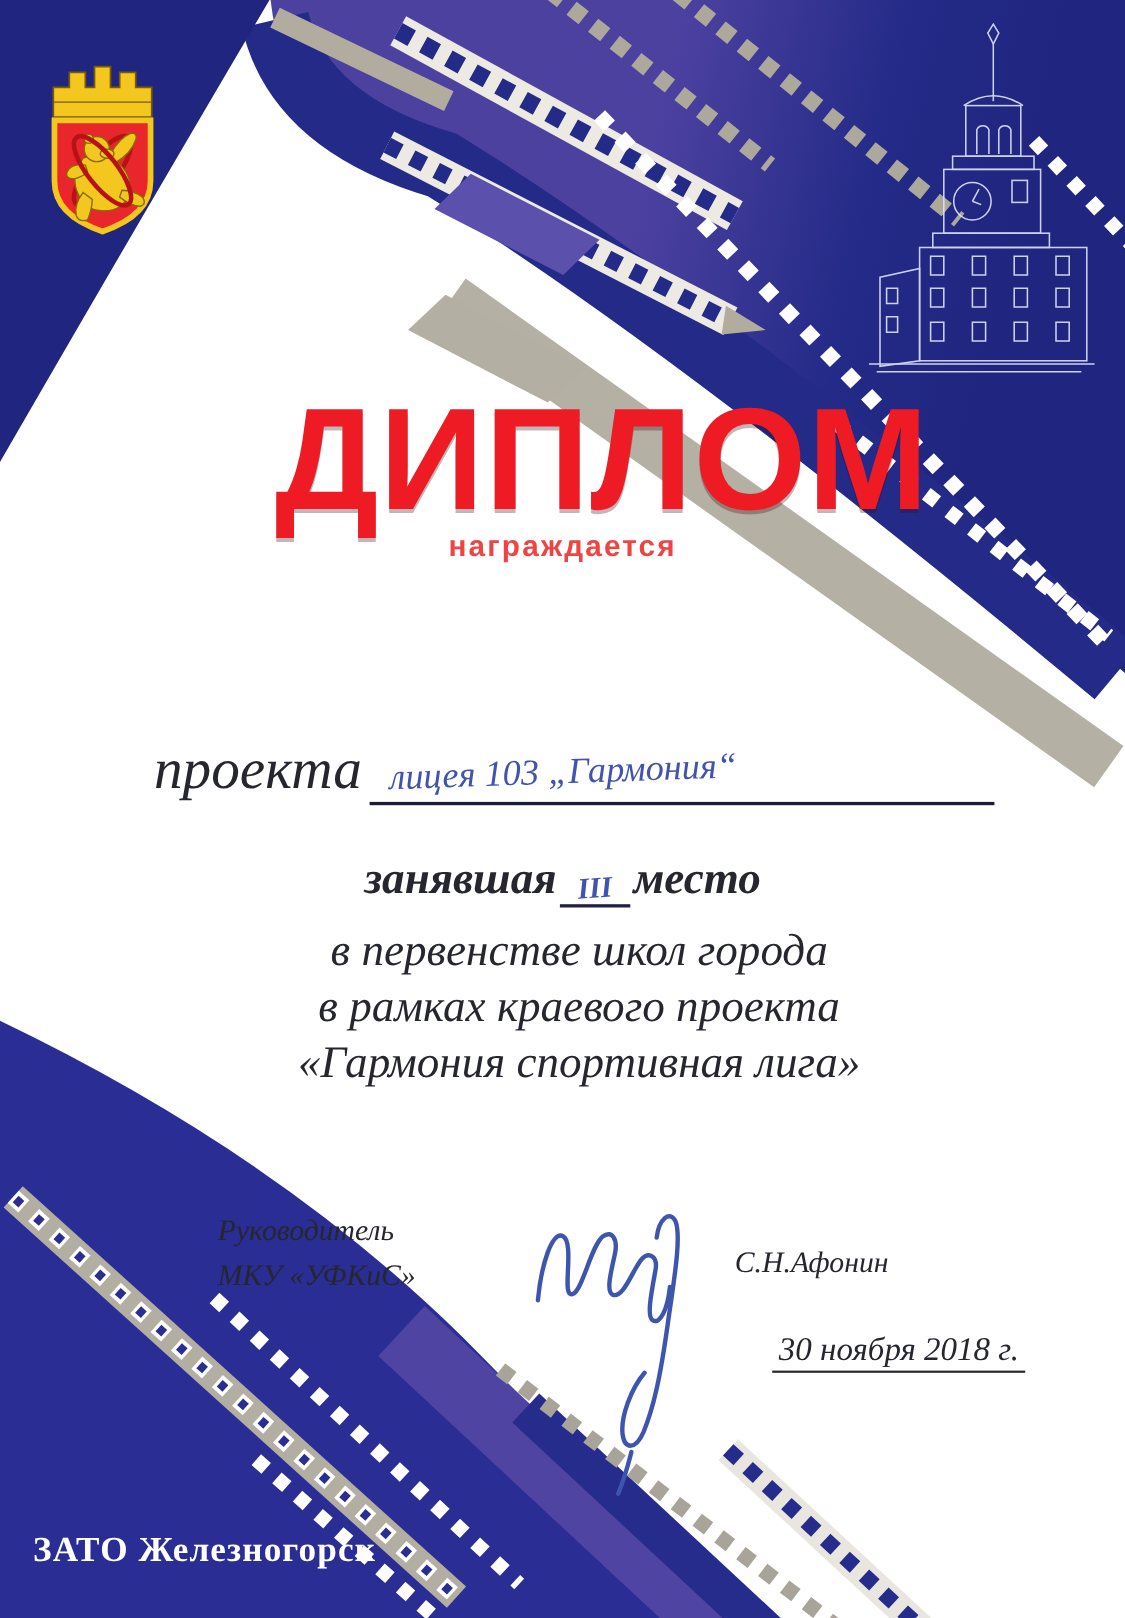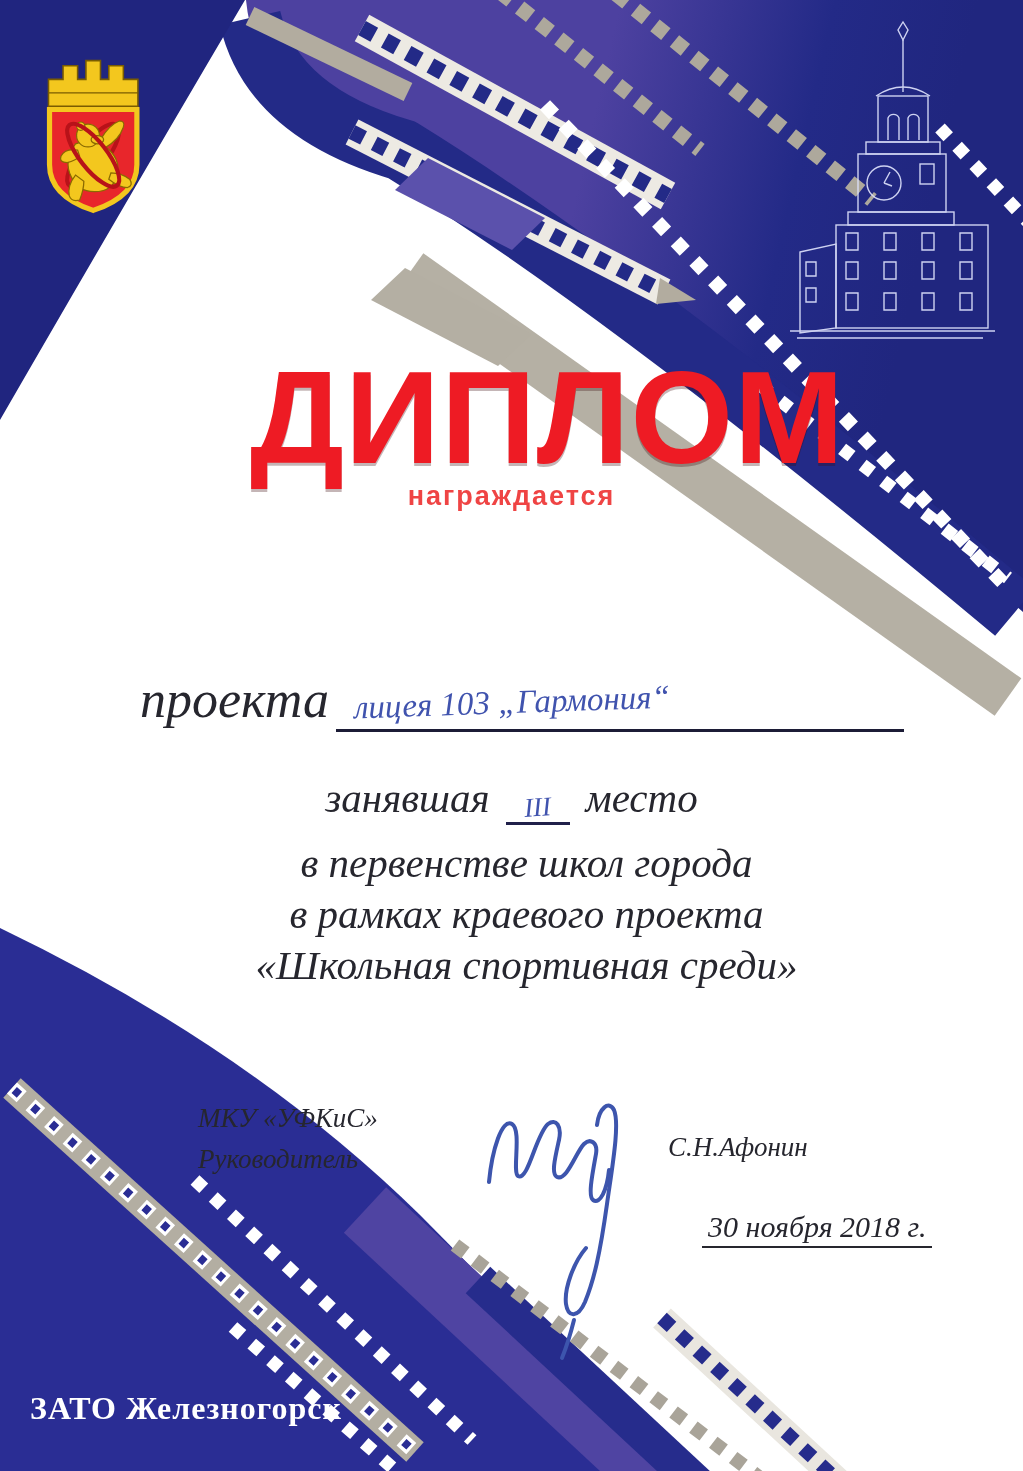--- a/index.html
+++ b/index.html
@@ -10,21 +10,21 @@
   .center-wrap{left:0;width:1023px;text-align:center;}
   .title{font-family:"Liberation Sans",sans-serif;font-weight:bold;font-size:132px;line-height:1;
          color:#ee1b24;letter-spacing:1px;text-shadow:0 3px 0 rgba(60,10,14,.30);}
   .subtitle{font-family:"Liberation Sans",sans-serif;font-weight:bold;font-size:27px;
             color:#ef4444;letter-spacing:2px;}
   .script{font-style:italic;color:#26262e;}
   .recipient-label{font-size:52px;line-height:1;}
   .hand{font-style:italic;color:#4053ae;}
   .rule{position:absolute;height:3px;background:#1c1c36;z-index:2;}
   .bodyline{font-size:41px;line-height:51px;padding-left:30px;}
-  .place-row{display:flex;justify-content:center;align-items:baseline;gap:16px;font-size:41px;}
+  .place-row{display:flex;justify-content:center;align-items:baseline;gap:3px;font-size:41px;font-weight:bold;}
   .place-slot{display:inline-block;min-width:64px;border-bottom:3px solid #20204a;text-align:center;}
   .place-hand{display:inline-block;font-size:27px;transform:translateY(4px) rotate(-4deg);}
   .sig-pos{font-size:27px;line-height:41px;}
   .sig-name{font-size:27px;}
   .date{font-size:30px;border-bottom:2px solid #26262e;padding:0 6px 2px 6px;}
   .footer-city{font-family:"Liberation Serif",serif;font-weight:bold;font-size:32px;color:#ffffff;
                letter-spacing:1px;}
 </style>
 </head>
 <body>
@@ -157,25 +157,25 @@
   <div class="place-row script">
     <span>занявшая</span>
     <span class="place-slot"><span class="hand place-hand">III</span></span>
     <span>место</span>
   </div>
 </div>
 
 <div class="abs center-wrap script" style="top:838px;">
   <div class="bodyline">в первенстве школ города</div>
   <div class="bodyline">в рамках краевого проекта</div>
-  <div class="bodyline">«Школьная спортивная среди»</div>
+  <div class="bodyline">«Гармония спортивная лига»</div>
 </div>
 
 <div class="abs script sig-pos" style="left:198px;top:1098px;">
+  <div>Руководитель</div>
   <div>МКУ «УФКиС»</div>
-  <div>Руководитель</div>
 </div>
 
 <div class="abs script sig-name" style="left:668px;top:1132px;">С.Н.Афонин</div>
 
 <div class="abs script date" style="left:702px;top:1210px;">30 ноября 2018 г.</div>
 
 <div class="abs footer-city" style="left:30px;top:1390px;z-index:2;">ЗАТО Железногорск</div>
 
 </body></html>

